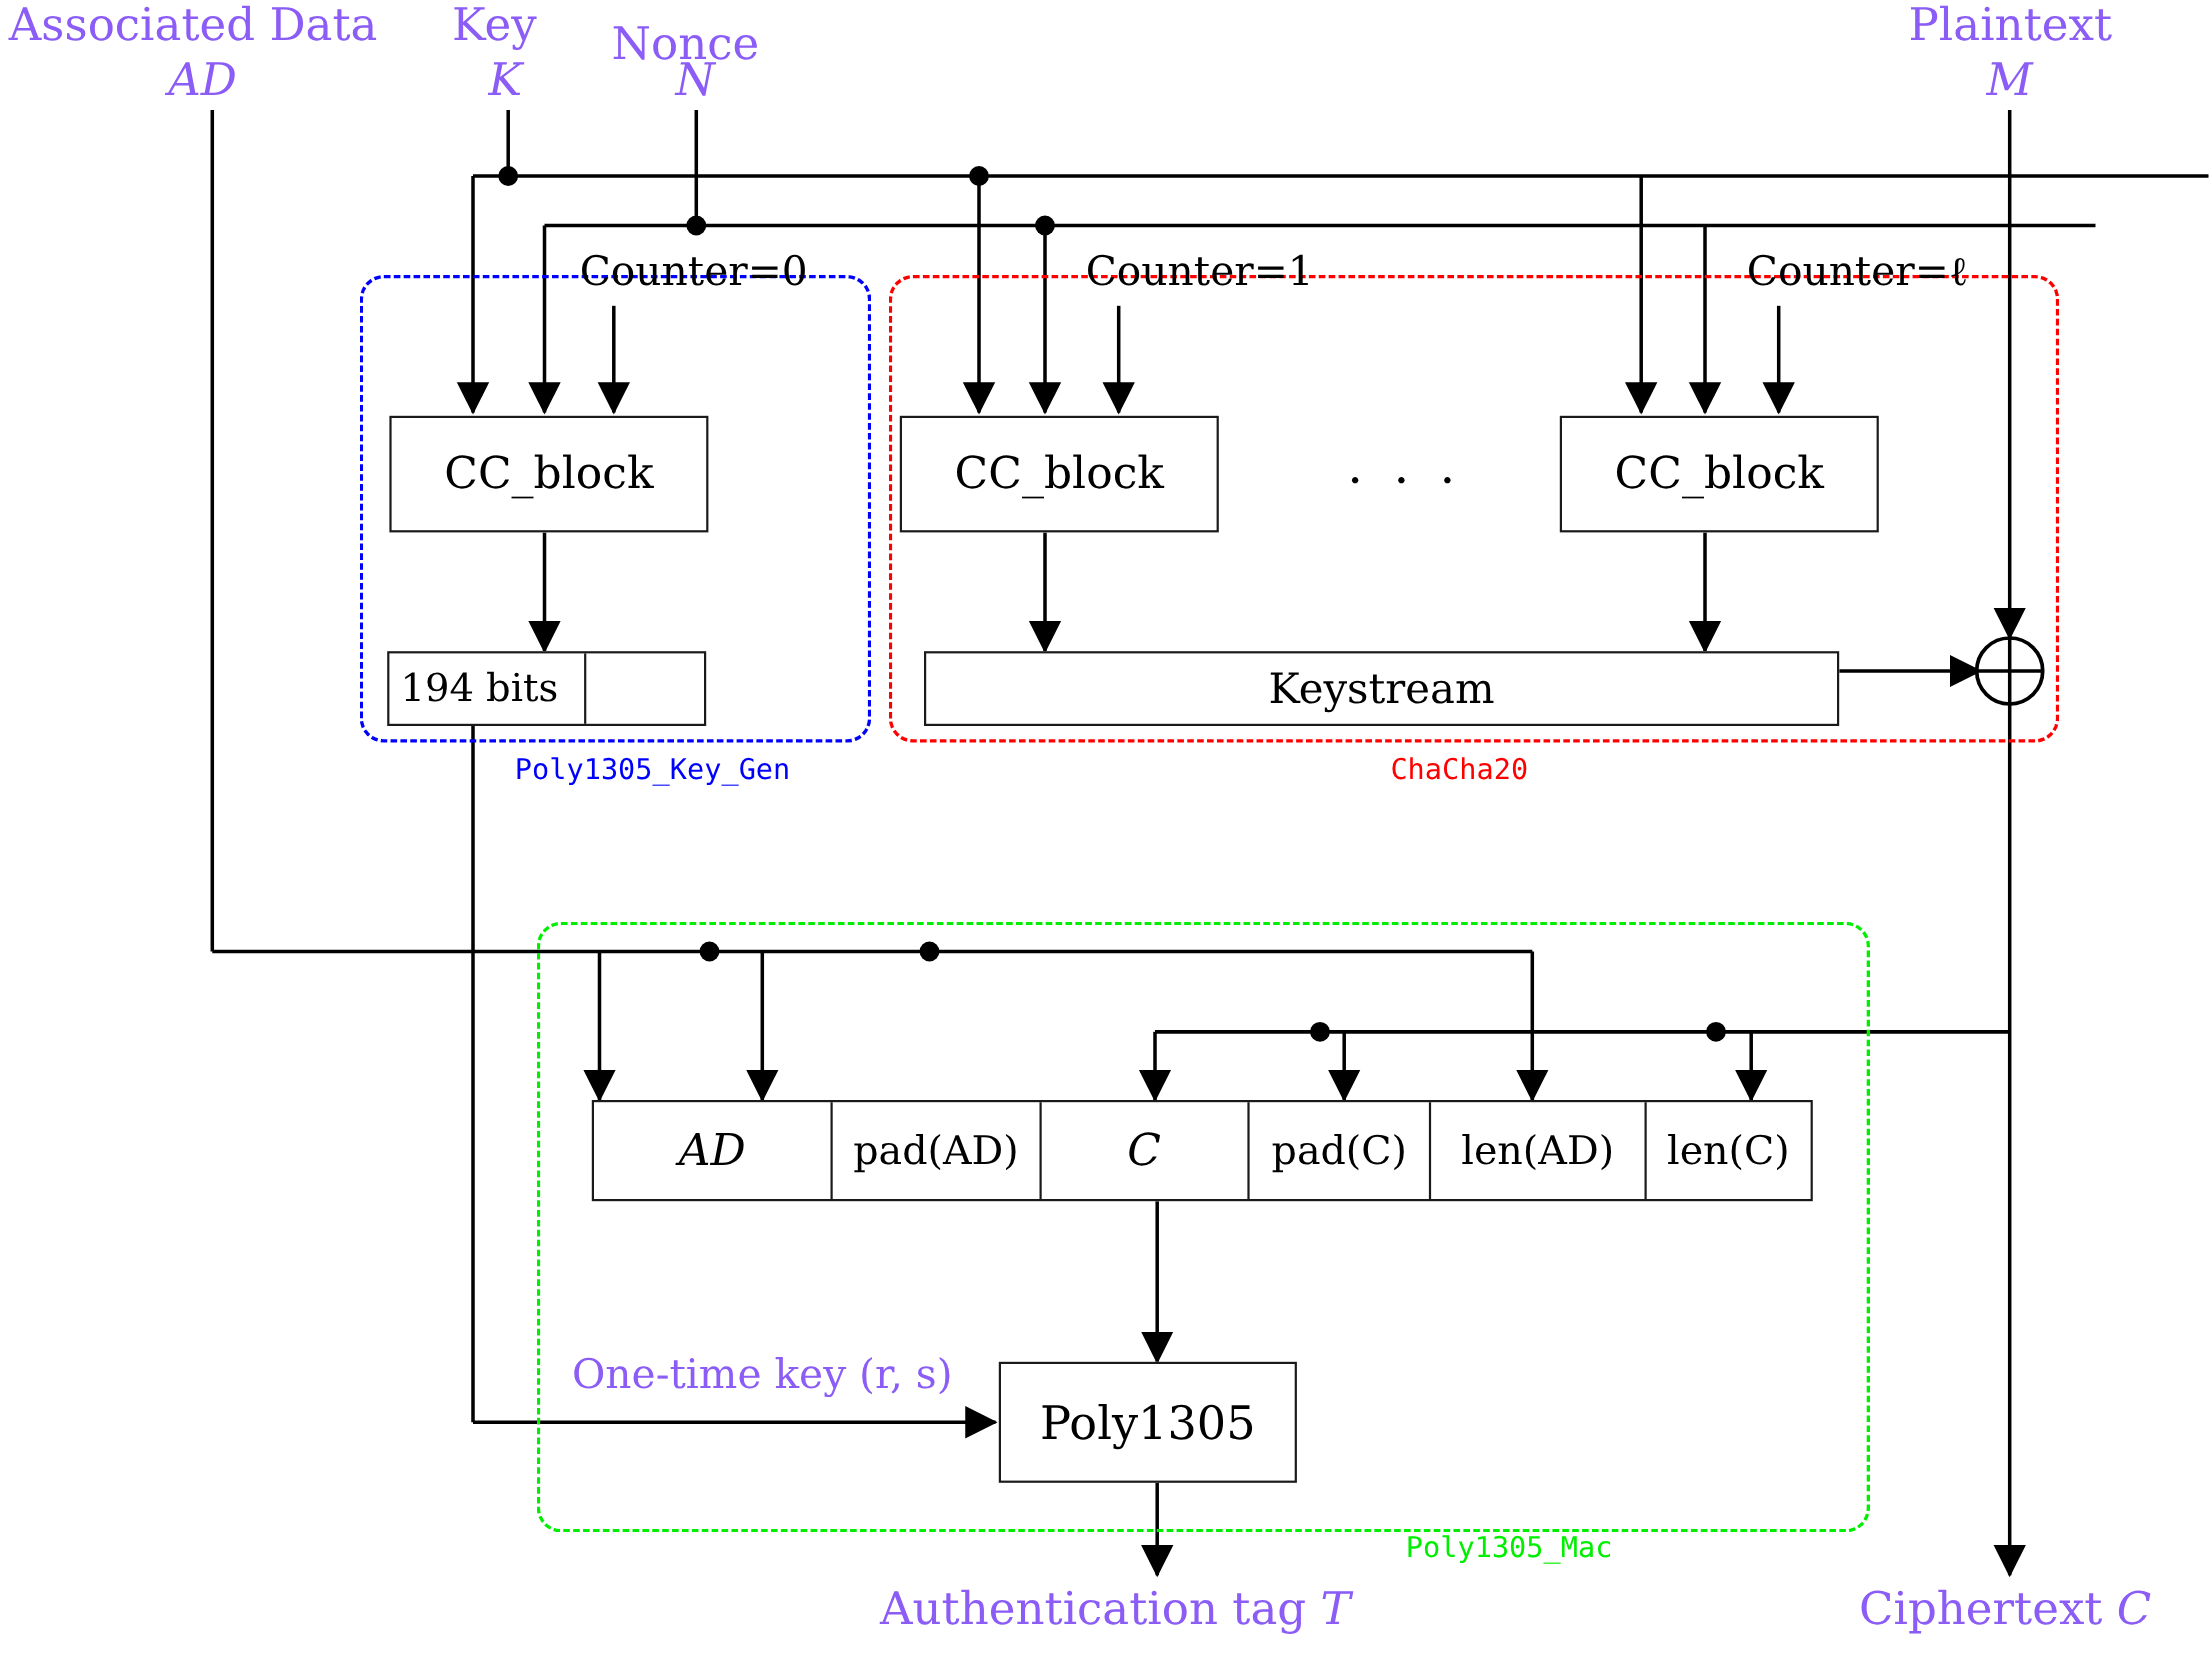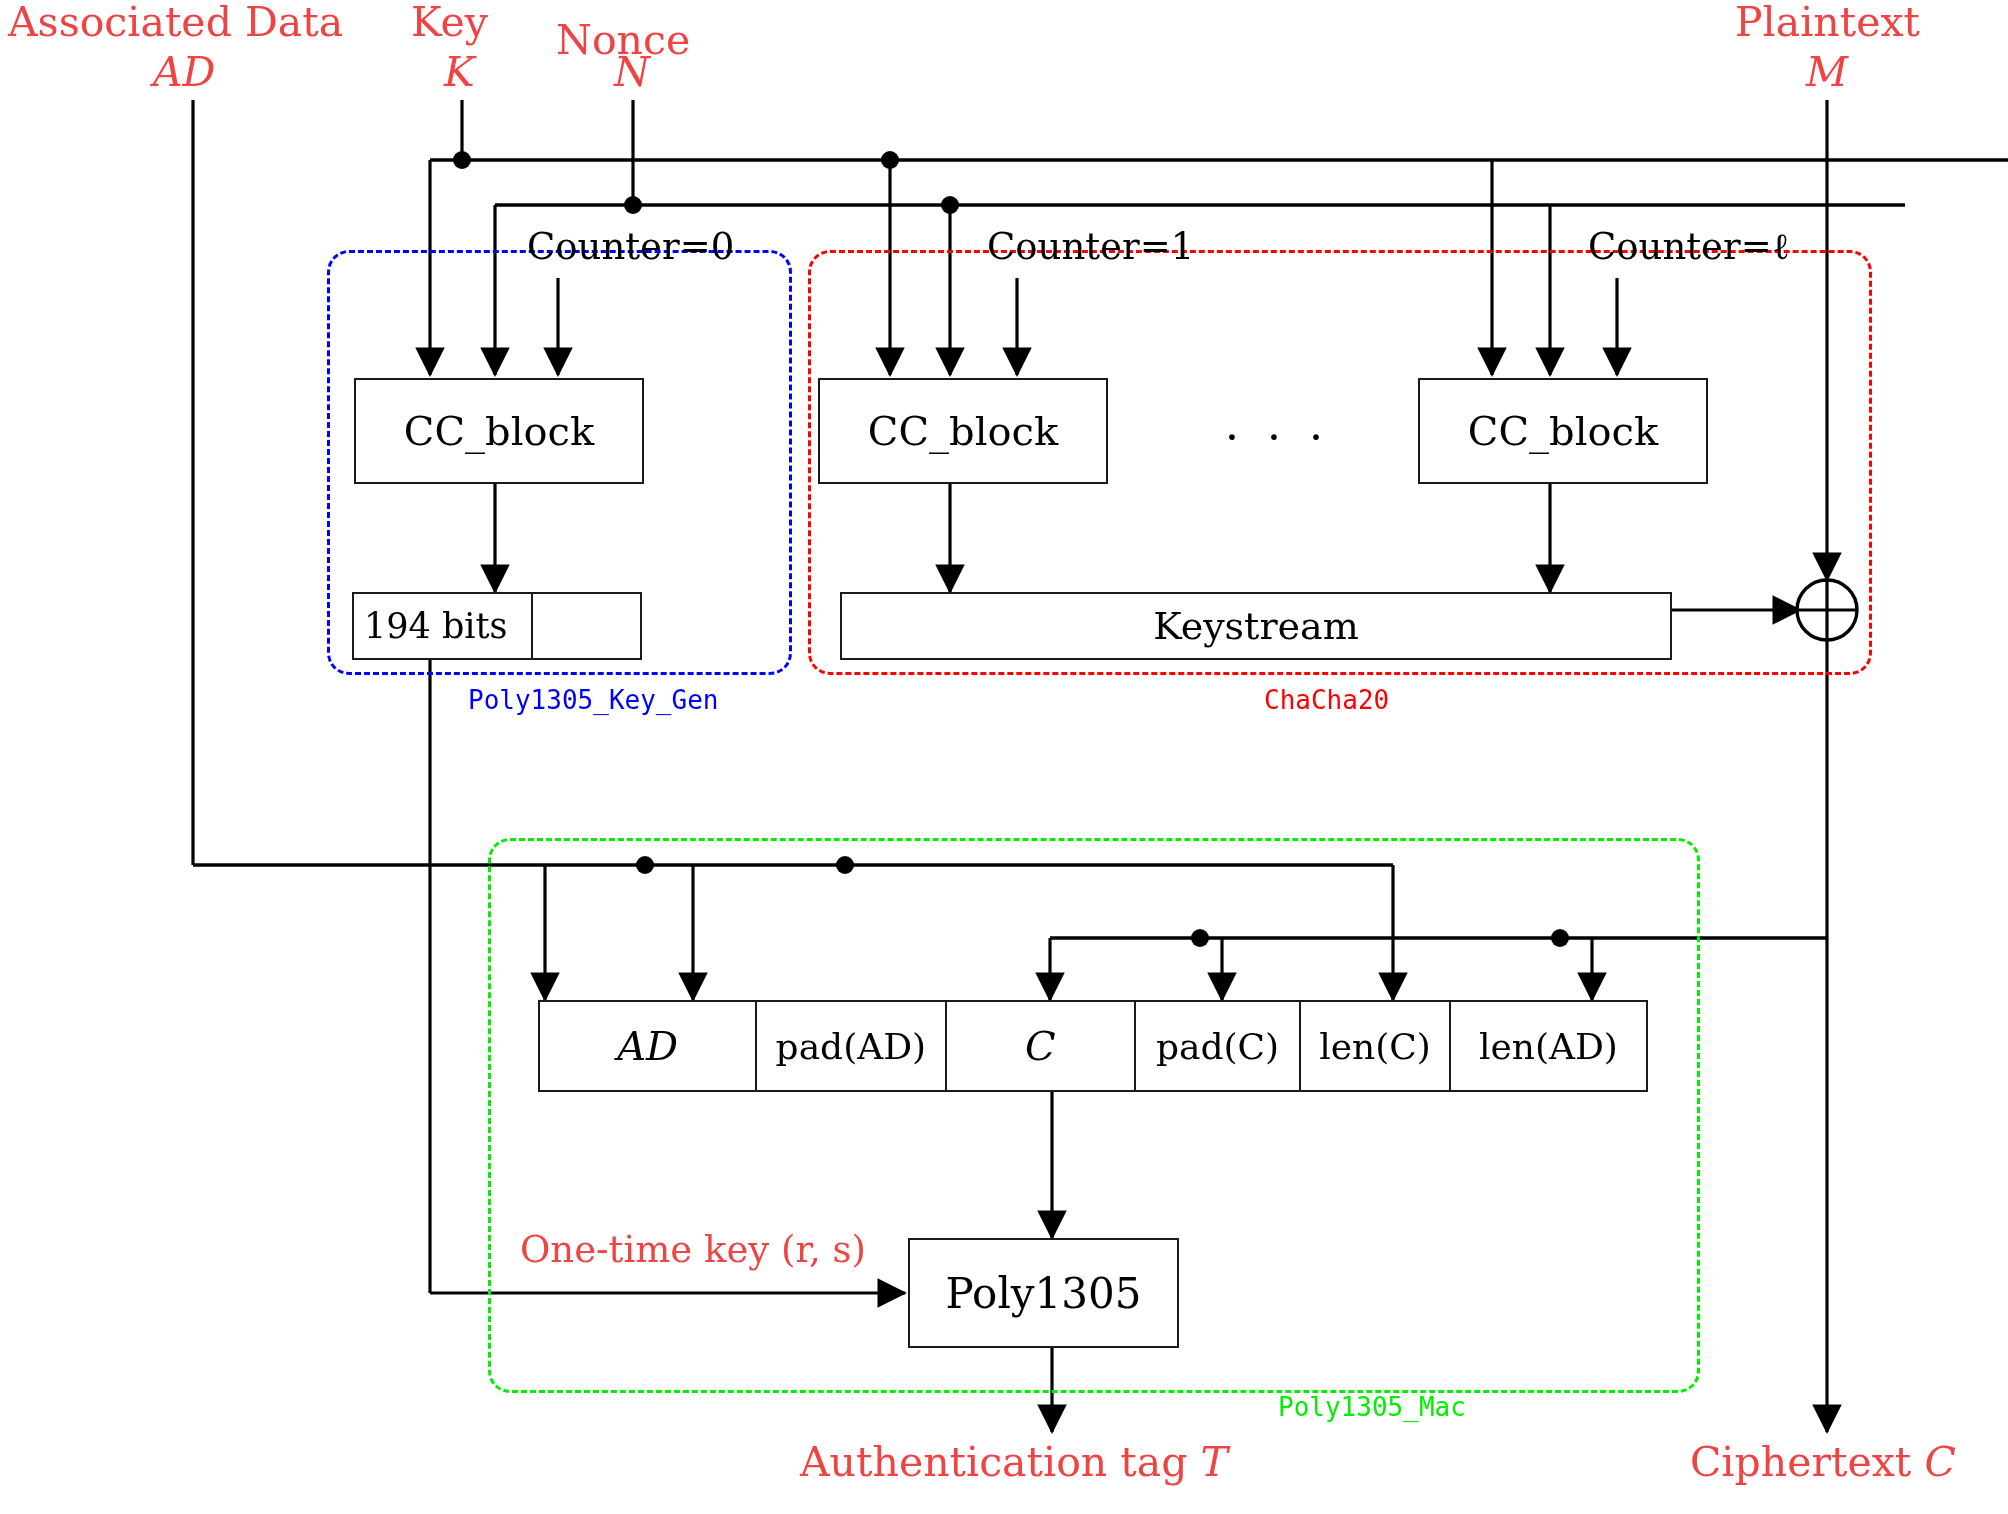--- a/index.html
+++ b/index.html
@@ -1,19 +1,19 @@
 <!DOCTYPE html>
 <html><head>
 <meta charset="utf-8">
 <style>
   html,body{margin:0;padding:0;background:#fff;}
   body{width:2008px;height:1514px;font-family:"DejaVu Serif",serif;}
   #stage{position:relative;width:2008px;height:1514px;overflow:hidden;background:#fff;}
   svg#wires{position:absolute;left:0;top:0;width:2008px;height:1514px;}
-  .lbl{position:absolute;white-space:nowrap;font-family:"DejaVu Serif",serif;color:#ef4444;text-align:center;}
+  .lbl{position:absolute;white-space:nowrap;font-family:"DejaVu Serif",serif;color:#8b5cf6;text-align:center;}
   .title{font-size:41px;line-height:1;}
   .mathit{font-style:italic;font-family:"DejaVu Serif",serif;}
   .boxlabel{position:absolute;display:flex;align-items:center;justify-content:center;
             box-sizing:border-box;border:2.5px solid #1a1a1a;background:#fff;font-size:40px;}
   .cellrow{position:absolute;display:flex;box-sizing:border-box;border:2.5px solid #1a1a1a;background:#fff;}
   .cellrow .cell{display:flex;align-items:center;justify-content:center;box-sizing:border-box;
                  border-right:2.5px solid #1a1a1a;font-size:36px;}
   .cellrow .cell:last-child{border-right:none;}
   .dashbox{position:absolute;box-sizing:border-box;border:3px dashed;border-radius:22px;background:transparent;}
   .grouplabel{position:absolute;font-family:"DejaVu Sans Mono",monospace;font-size:26px;white-space:nowrap;letter-spacing:0px;}
@@ -134,22 +134,22 @@
     <div class="cell" style="width:108px;"></div>
   </div>
 
   <div class="boxlabel" style="left:840px;top:592px;width:832px;height:68px;font-size:38px;">Keystream</div>
 
   <div class="cellrow" style="left:538px;top:1000px;width:1110px;height:92px;">
     <div class="cell mathit" style="width:218px;font-size:40px;">AD</div>
     <div class="cell" style="width:190px;">pad(AD)</div>
     <div class="cell mathit" style="width:190px;font-size:40px;">C</div>
     <div class="cell" style="width:166px;">pad(C)</div>
+    <div class="cell" style="width:196px;">len(AD)</div>
     <div class="cell" style="width:150px;">len(C)</div>
-    <div class="cell" style="width:196px;">len(AD)</div>
   </div>
 
   <div class="boxlabel" style="left:908px;top:1238px;width:271px;height:110px;font-size:42px;">Poly1305</div>
 
   <div class="lbl" style="left:520px;top:1228px;font-size:37px;">One-time key (r, s)</div>
 
   <div class="lbl title" style="left:800px;top:1442px;"><span>Authentication tag </span><span class="mathit">T</span></div>
 
   <div class="lbl title" style="left:1690px;top:1442px;"><span>Ciphertext </span><span class="mathit">C</span></div>
 

